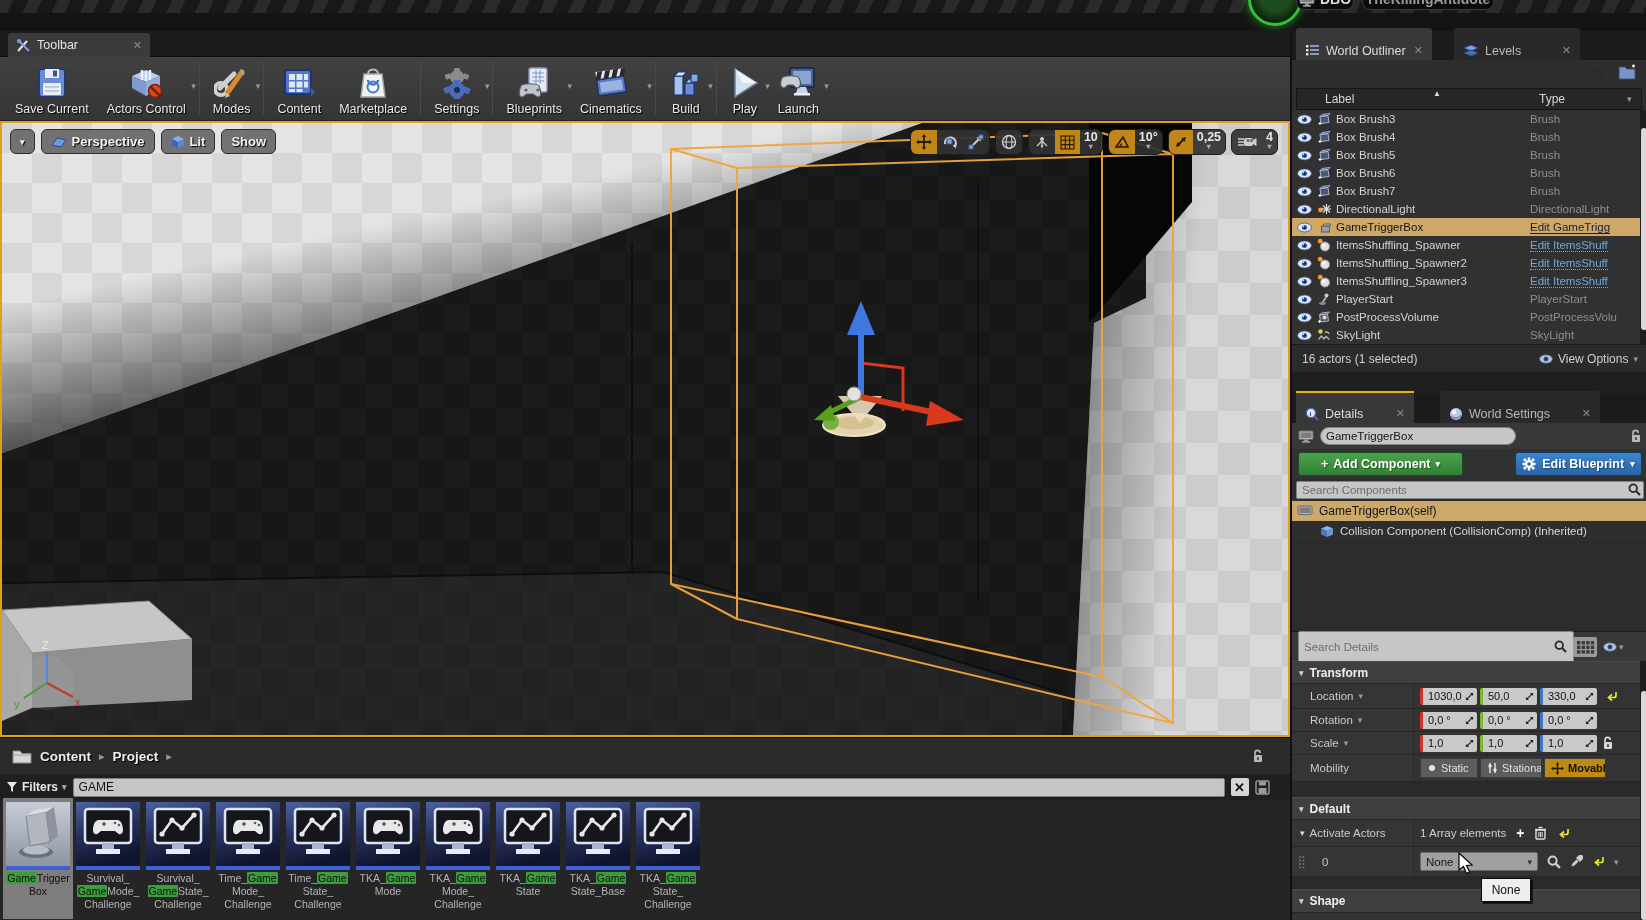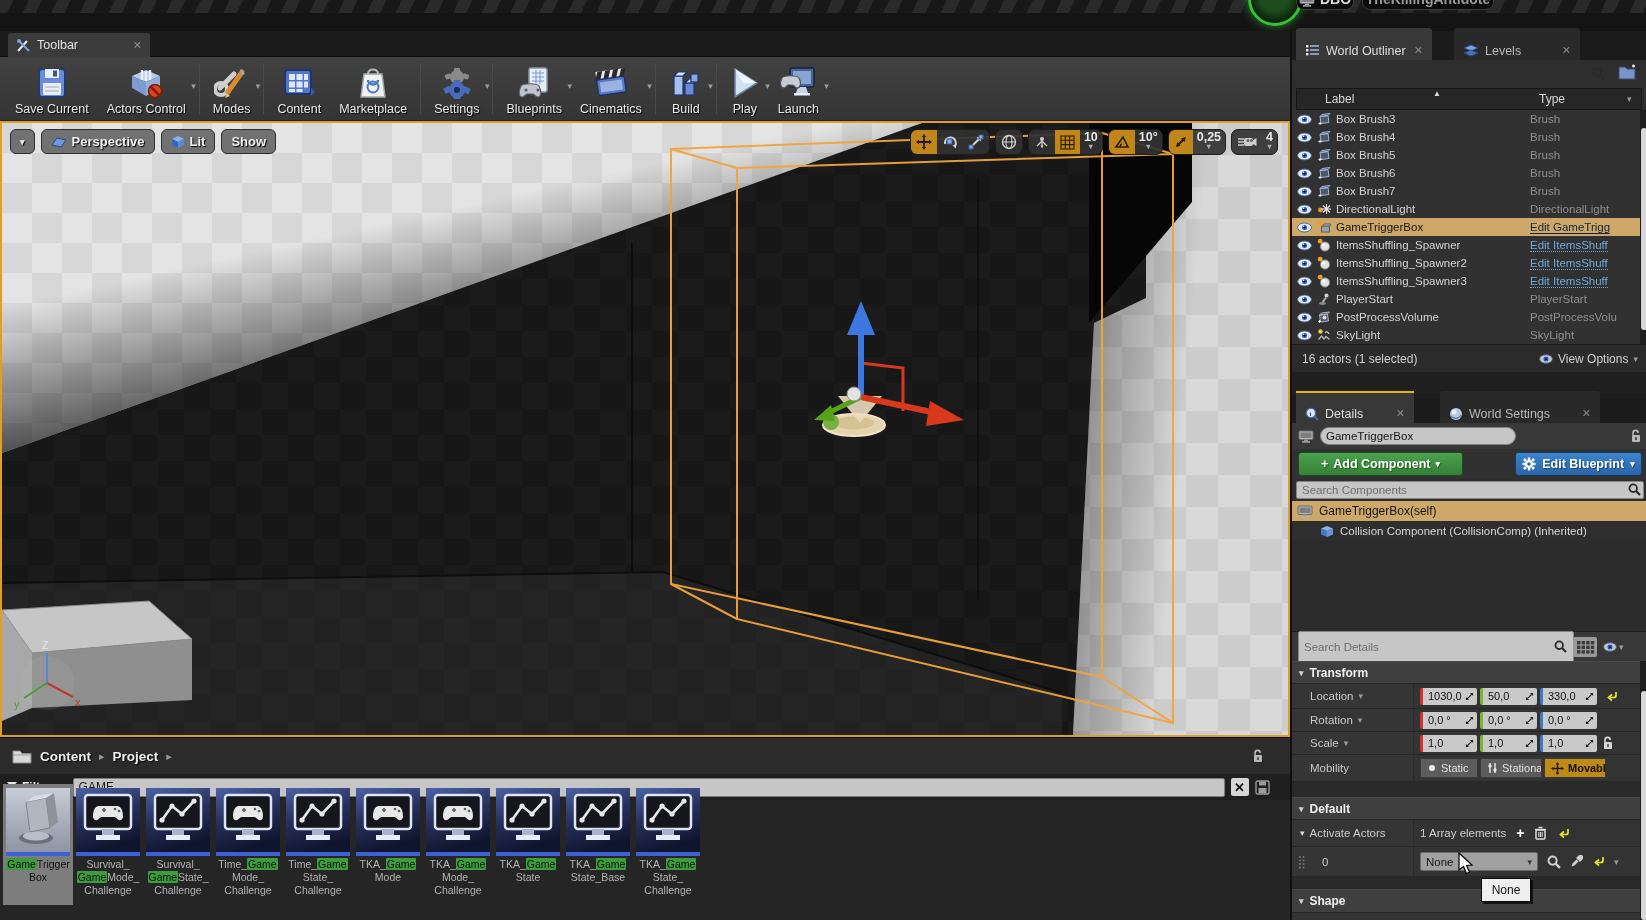--- a/index.html
+++ b/index.html
@@ -64,21 +64,21 @@
   .crumb{color:#efefef;font-size:13.5px;font-weight:bold;text-shadow:1px 1px 1px #000}
   .crumb-sep{color:#9a9a9a;font-size:11px}
   #crumb-lock{margin-left:auto;margin-right:14px}
   #filter-row{left:0;top:36px;width:1290px;height:26px;background:#1f1f1f;display:flex;align-items:center;padding:0 6px;gap:6px}
   #filters-btn{display:flex;align-items:center;gap:4px;color:#e8e8e8;font-size:12px;font-weight:bold}
   #filters-btn .car{color:#aaa;font-size:9px}
   #cb-search{width:1152px;height:19px;background:#c6c6c6;border:1px solid #7e7e7e;border-radius:2px;
     font:12px "Liberation Sans",sans-serif;color:#141414;padding:0 5px}
   #cb-clear{width:18px;height:18px;background:#d6d6d6;border-radius:2px;color:#111;font-weight:bold;
     font-size:13px;display:flex;align-items:center;justify-content:center}
-  #asset-grid{left:0;top:46px;width:1290px;height:121px;display:flex;padding-left:3px}
+  #asset-grid{left:0;top:60px;width:1290px;height:121px;display:flex;padding-left:3px}
   .asset{width:70px;display:flex;flex-direction:column;align-items:center;padding-top:4px}
   .asset.sel{background:#7d7d7d}
   .a-thumb{width:64px;height:64px;position:relative;overflow:hidden}
   .a-bar{width:64px;height:4px;background:#3E5FD6;margin-bottom:2px}
   .a-label{width:70px;text-align:center;font-size:10.5px;line-height:13px;color:#b4b4b4;word-break:break-all}
   .asset.sel .a-label{color:#0e0e0e}
   .a-label .hl{background:#3F9B3F;color:#041604;border-radius:1px;padding:0 1px}
 
   
   #right-col{left:1290px;top:31px;width:356px;height:889px;background:#2e2e2e;border-left:2px solid #101010}

